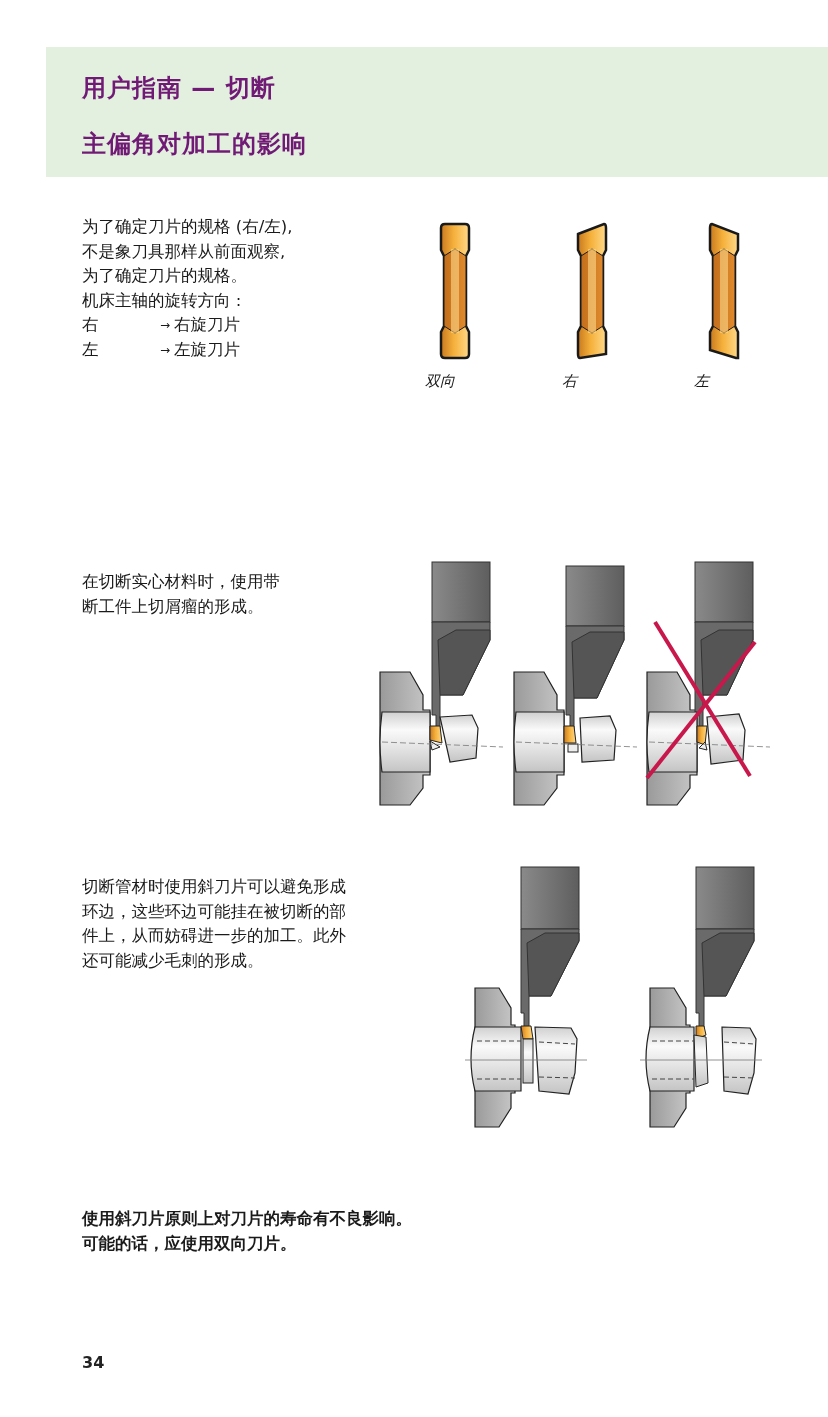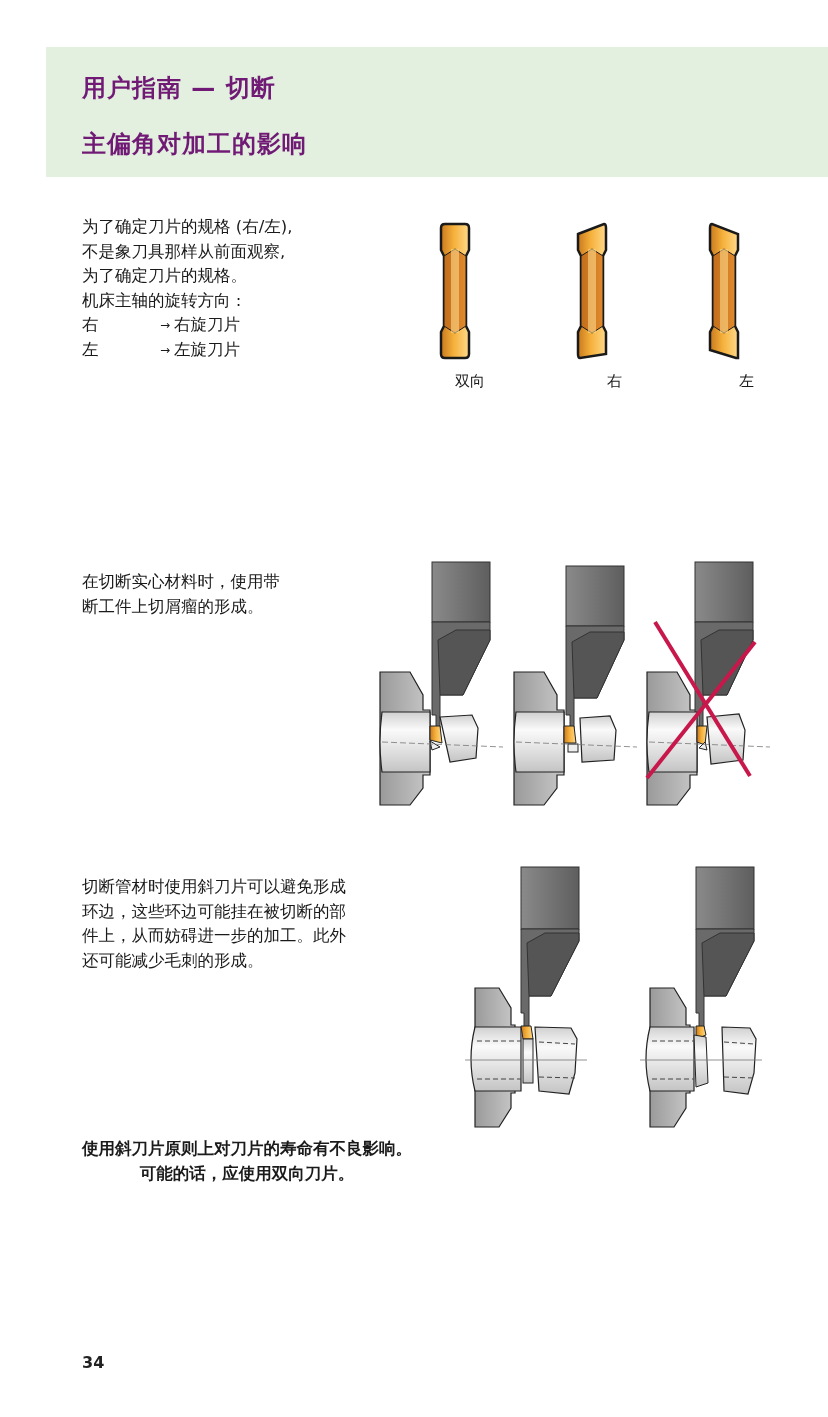--- a/index.html
+++ b/index.html
@@ -8,21 +8,21 @@
   .header-band { position: absolute; left: 46px; top: 47px; width: 782px; height: 130px; background: #e3f0e0; }
   .title { position: absolute; left: 82px; color: #701a75; font-size: 24px; font-weight: bold; letter-spacing: 1px; }
   .title.t1 { top: 72px; }
   .title.t2 { top: 128px; }
   .para { position: absolute; left: 82px; font-size: 16.5px; line-height: 24.5px; }
   .para div { white-space: nowrap; }
   .rule-row { display: flex; }
   .rule-row .dir { width: 78px; }
   .rule-row .arrow { font-size: 12px; margin-right: 4px; }
   .fig { position: absolute; }
-  .insert-label { position: absolute; font-size: 15px; text-align: right; width: 60px; }
+  .insert-label { position: absolute; font-size: 15px; text-align: left; width: 60px; font-style: italic; }
   .page-num { position: absolute; left: 82px; top: 1353px; font-size: 16px; color: #222; font-family: "DejaVu Sans", sans-serif; font-weight: bold; }
 </style>
 </head>
 <body>
 
 <svg width="0" height="0" style="position:absolute">
   <defs>
     <linearGradient id="gold" x1="0" x2="1">
       <stop offset="0" stop-color="#c9791f"></stop>
       <stop offset="0.45" stop-color="#f5b03a"></stop>
@@ -166,18 +166,18 @@
   <path d="M58,163 L66,163 L68,172 L58,176 Z" fill="url(#gold)" stroke="#222"></path>
   <path d="M56,172 L68,174 L70,220 L58,224 Z" fill="url(#cyl)" stroke="#222"></path>
   <path d="M84,164 L112,165 L118,176 L116,210 L110,231 L86,228 Z" fill="url(#cyl)" stroke="#222" stroke-width="1.2"></path>
   <line x1="14" y1="178" x2="56" y2="178" stroke="#444" stroke-dasharray="5,3"></line>
   <line x1="14" y1="216" x2="56" y2="216" stroke="#444" stroke-dasharray="5,3"></line>
   <line x1="86" y1="179" x2="116" y2="181" stroke="#444" stroke-dasharray="5,3"></line>
   <line x1="86" y1="214" x2="116" y2="215" stroke="#444" stroke-dasharray="5,3"></line>
   <line x1="2" y1="197" x2="124" y2="197" stroke="#777" stroke-width="0.8"></line>
 </svg>
 
-<div class="para" style="top:1137px; font-weight:bold;text-align:center;">
+<div class="para" style="top:1207px; font-weight:bold;">
   <div>使用斜刀片原则上对刀片的寿命有不良影响。</div>
   <div>可能的话，应使用双向刀片。</div>
 </div>
 
 <div class="page-num">34</div>
 
 </body></html>

